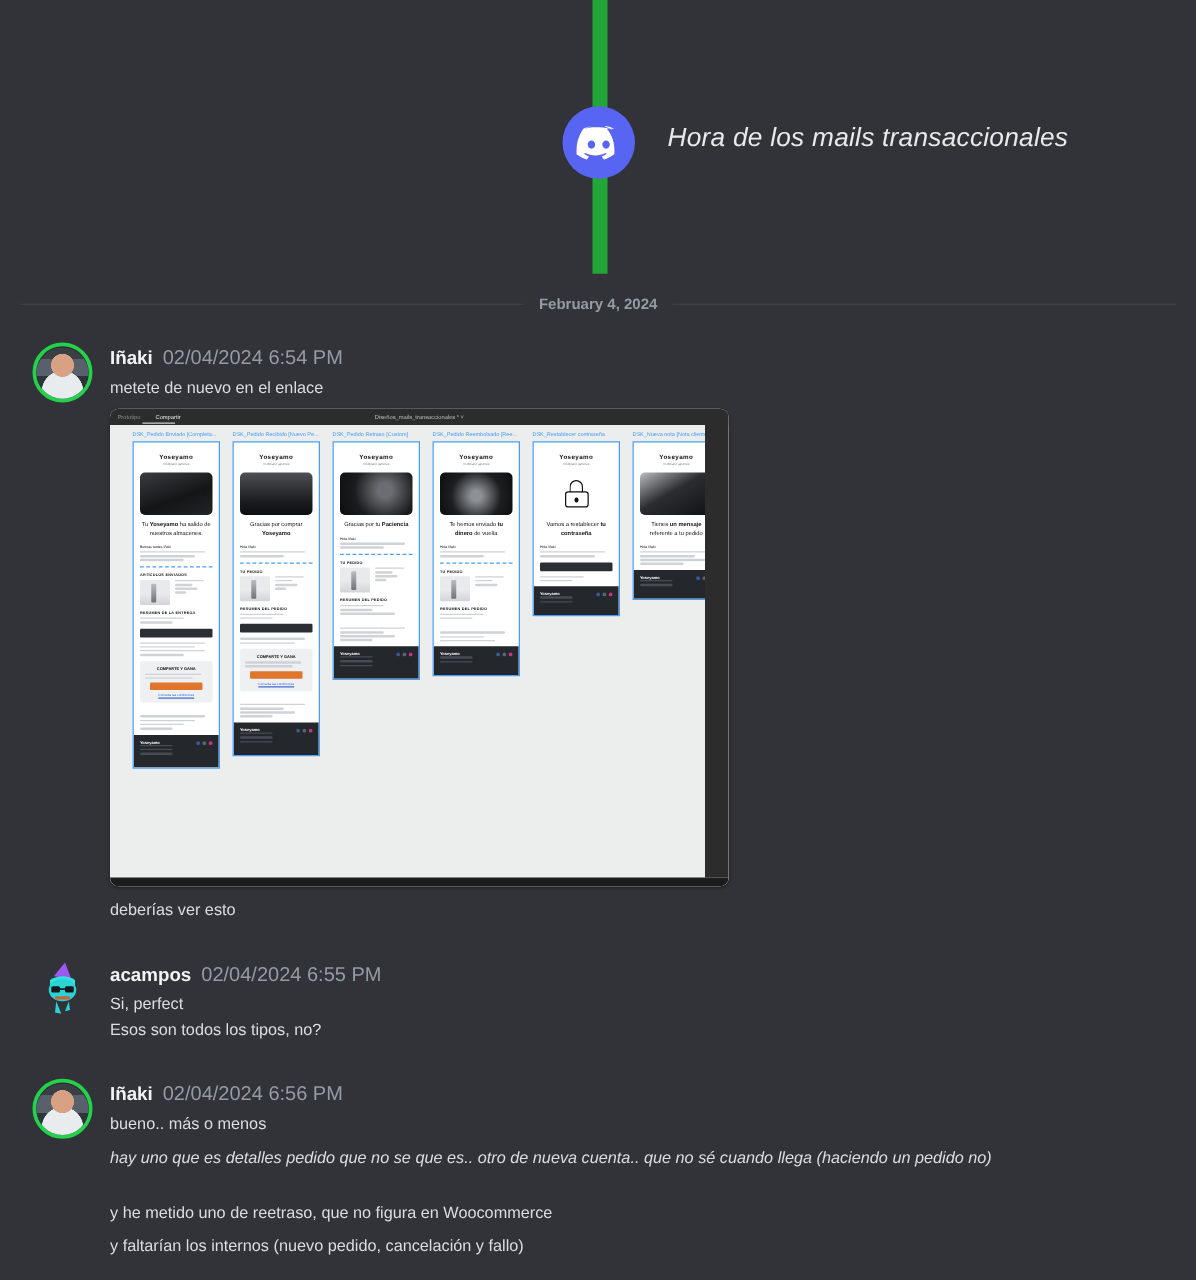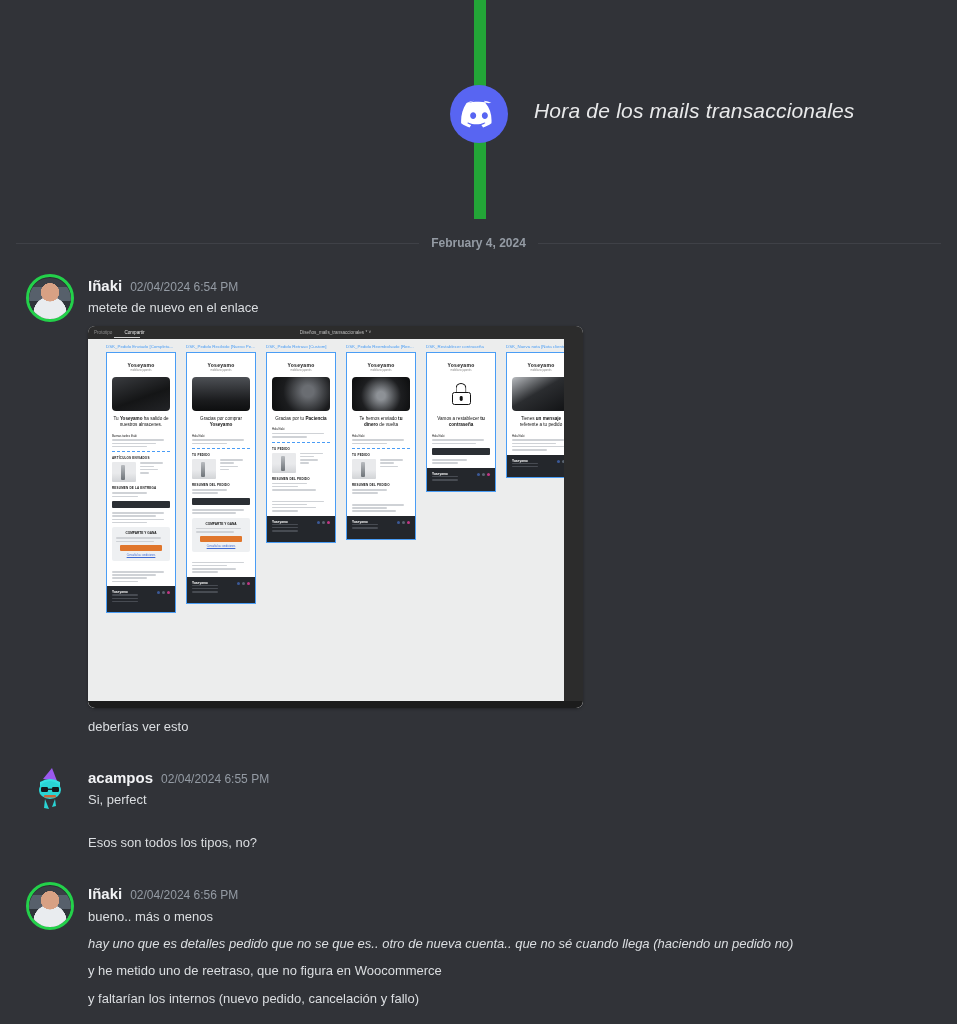--- a/index.html
+++ b/index.html
@@ -63,21 +63,21 @@
     background:
       radial-gradient(circle at 50% 34%, #d8a184 0 26%, rgba(216,161,132,0) 27%),
       radial-gradient(circle at 50% 84%, #e9ecef 0 40%, rgba(233,236,239,0) 41%),
       linear-gradient(180deg,#3a3f46 0 22%, #57606b 22% 55%, #2f343a 55% 100%);
   }
   .avatar-toon {
     width: 48px; height: 48px; position: relative;
   }
   .hdr { display: flex; align-items: baseline; gap: 8px; line-height: 1.35; }
   .author { font-size: 15px; font-weight: bold; color: #f2f3f5; }
-  .ts { font-size: 12px; color: #949ba4; }
+  .ts { font-size: 16px; color: #949ba4; }
   .line { font-size: 13px; color: #dbdee1; line-height: 1.42; margin-top: 3px; }
   .line.wrapme { max-width: 710px; font-style: italic; }
 
   
   .embed {
     margin-top: 8px;
     width: 495px; height: 382px;
     background: #ebecee;
     border-radius: 7px;
     overflow: hidden;
@@ -555,32 +555,32 @@
           <path d="M19 33 l4 10 l-5 -1 Z" fill="#2ad4d4"></path>
           <path d="M29 33 l-3 8 l4 -1 Z" fill="#2ad4d4"></path>
         </svg>
       </div>
     </div>
     <div class="hdr">
       <span class="author">acampos</span>
       <span class="ts">02/04/2024 6:55 PM</span>
     </div>
     <div class="line">Si, perfect</div>
-    <div class="line" style="margin-top:24px;">Esos son todos los tipos, no?</div>
+    <div class="line" style="margin-top:2px;">Esos son todos los tipos, no?</div>
   </div>
 
   <div class="msg" style="margin-top:26px;">
     <div class="avatar-wrap">
       <div class="avatar-photo">
         <div class="face"></div>
       </div>
     </div>
     <div class="hdr">
       <span class="author">Iñaki</span>
       <span class="ts">02/04/2024 6:56 PM</span>
     </div>
     <div class="line">bueno.. más o menos</div>
     <div class="line wrapme" style="margin-top:9px;">hay uno que es detalles pedido que no se que es.. otro de nueva cuenta.. que no sé cuando llega (haciendo un pedido no)</div>
-    <div class="line" style="margin-top:9px;">y he metido uno de reetraso, que no figura en Woocommerce</div>
+    <div class="line" style="margin-top:25px;">y he metido uno de reetraso, que no figura en Woocommerce</div>
     <div class="line" style="margin-top:9px;">y faltarían los internos (nuevo pedido, cancelación y fallo)</div>
   </div>
 
 </div>
 
 </body></html>

